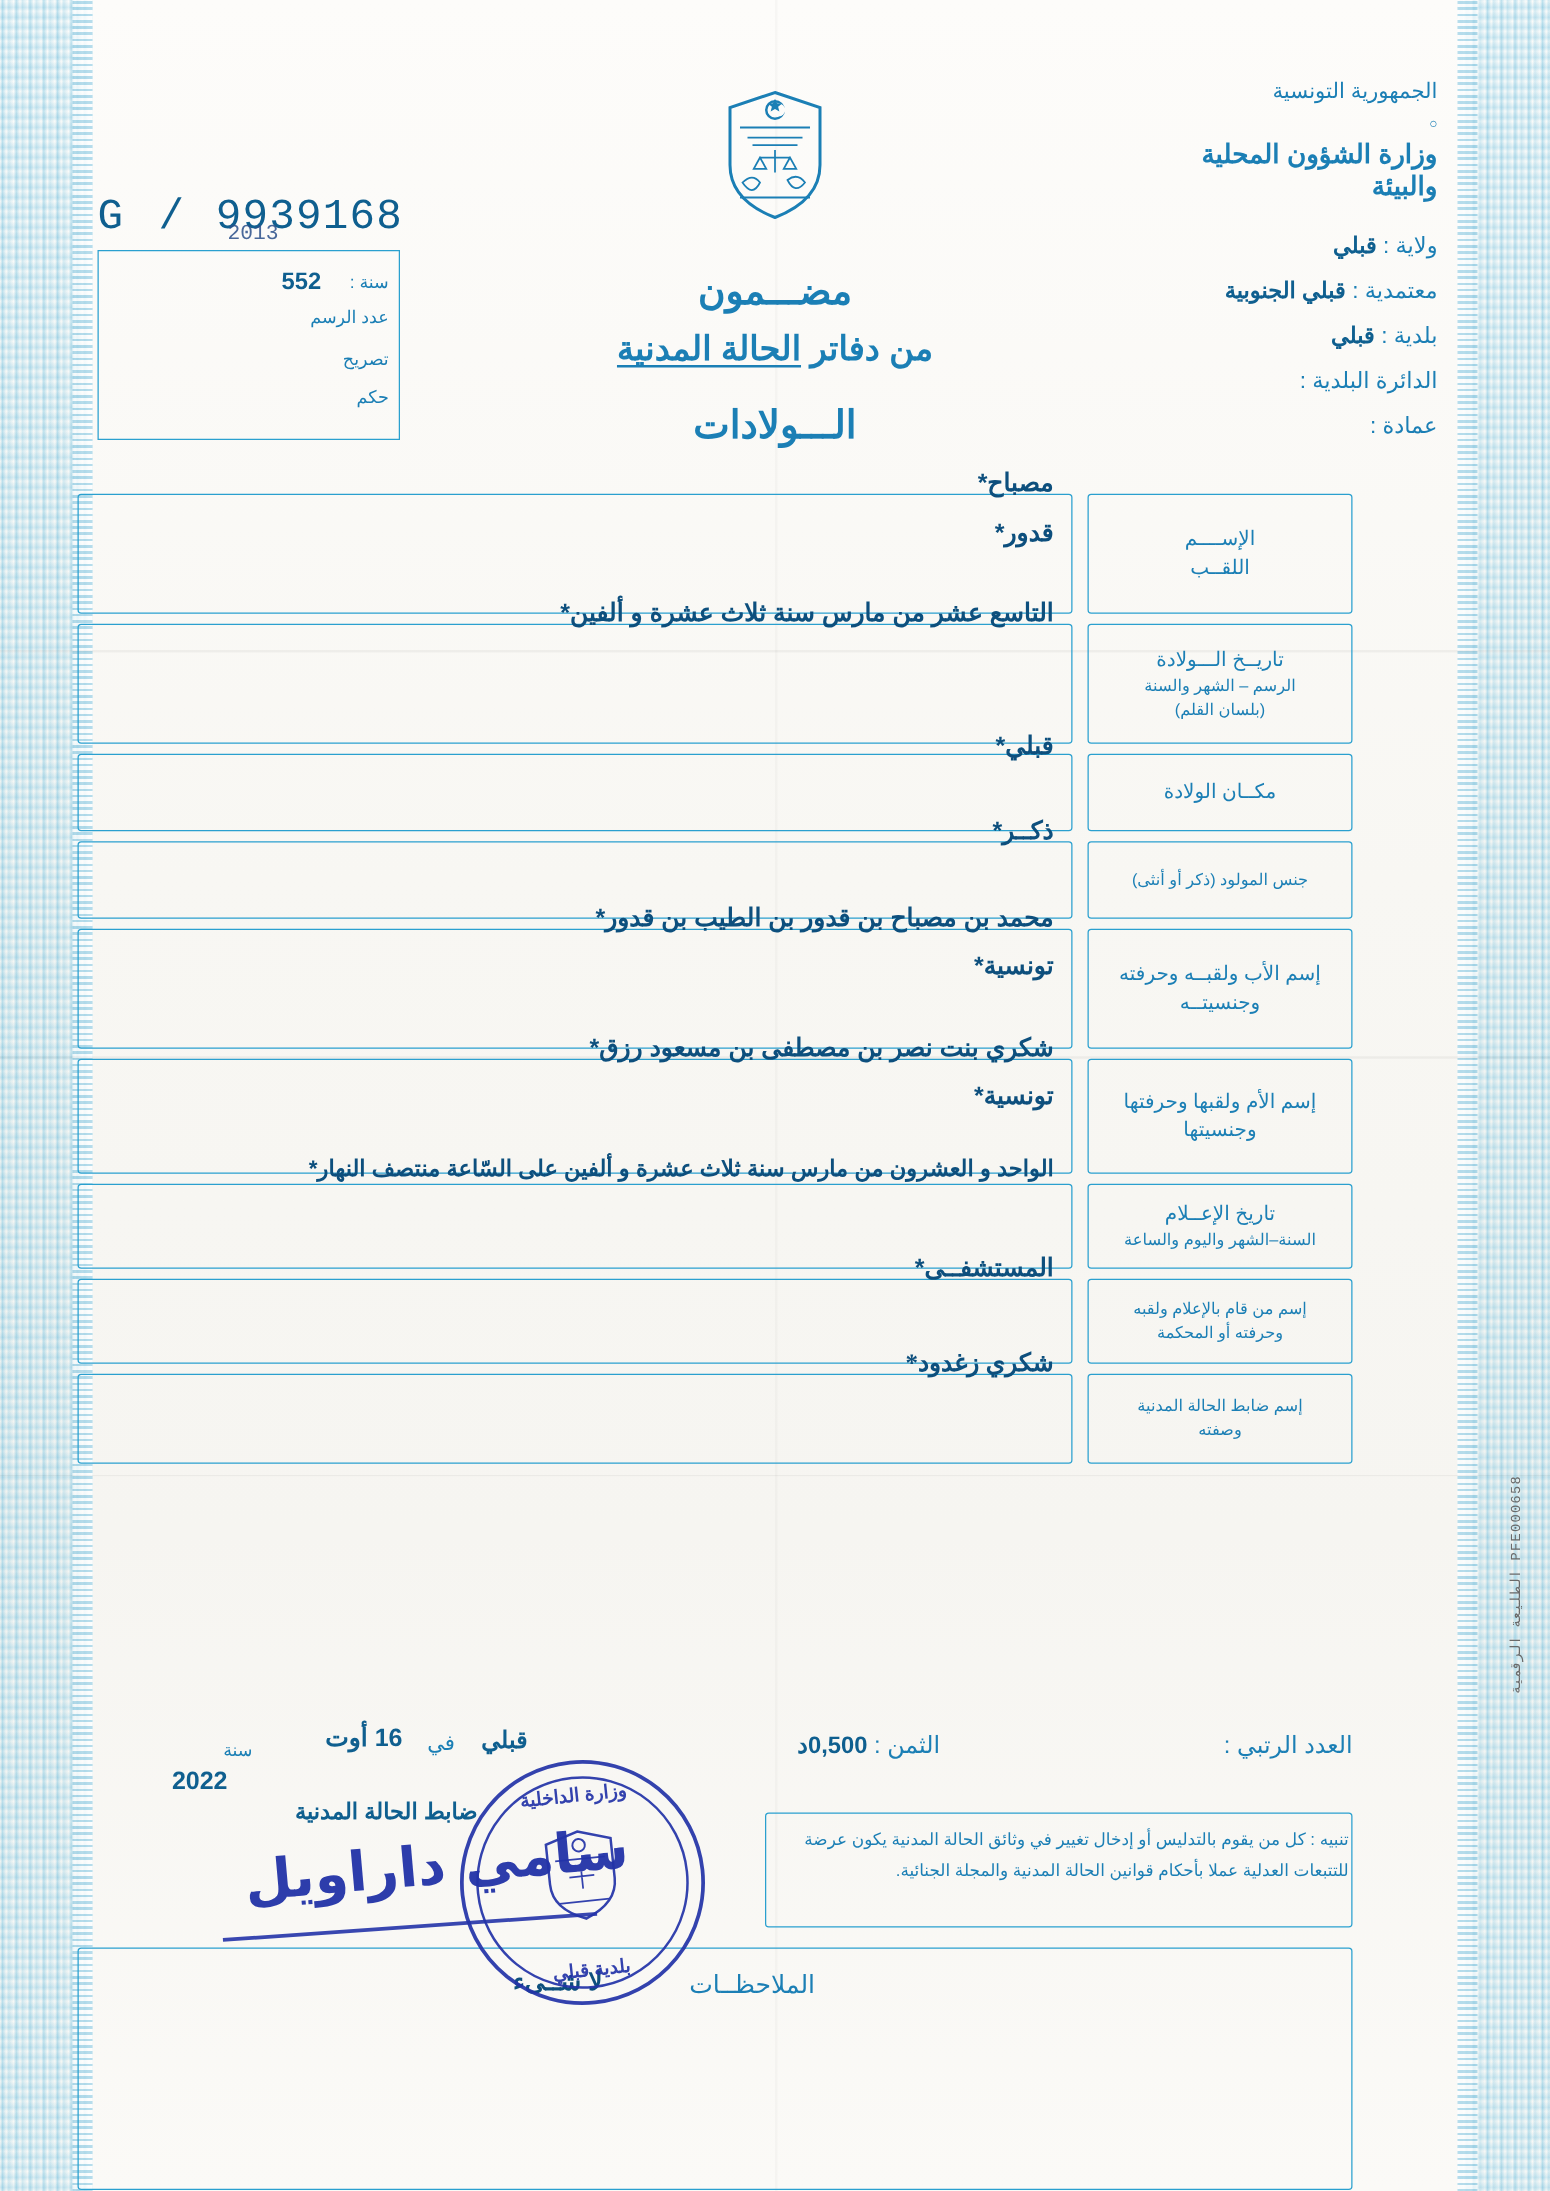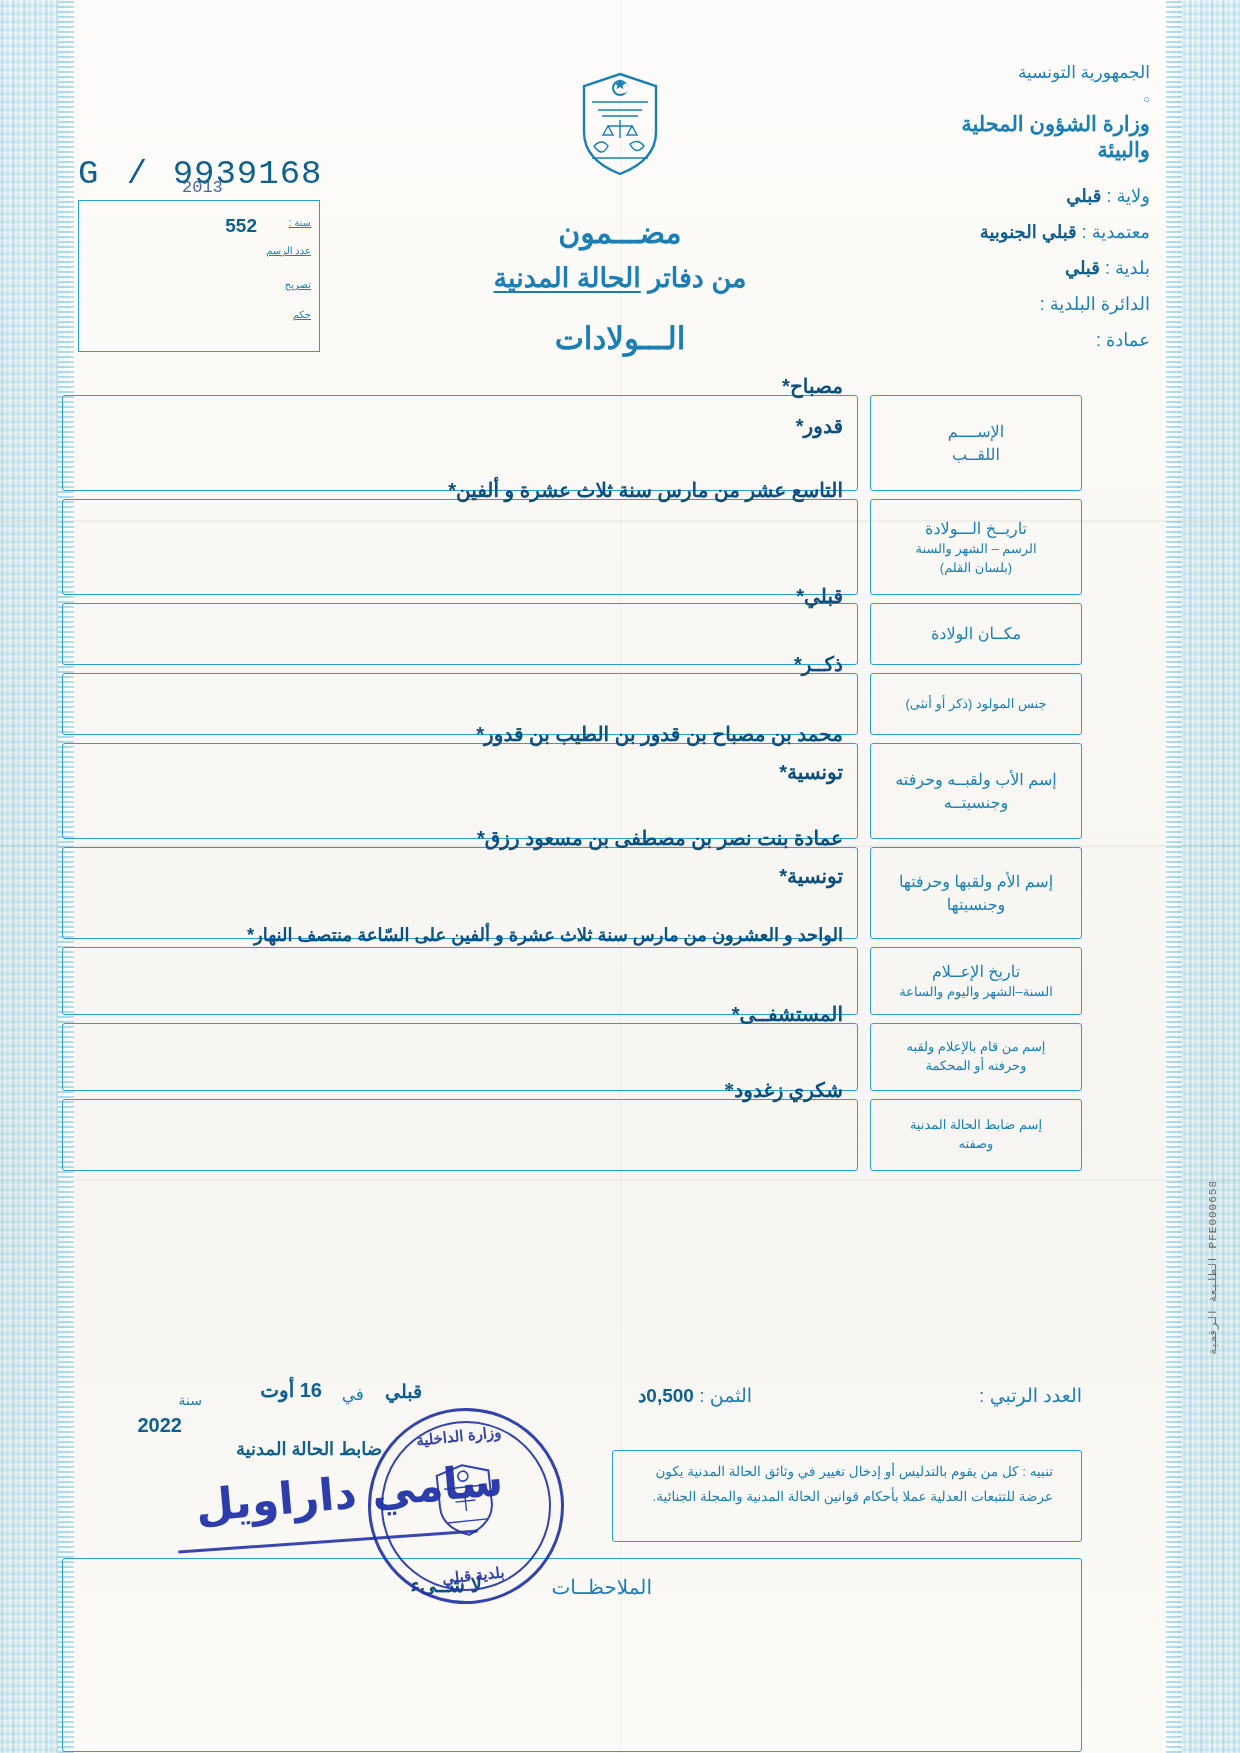--- a/index.html
+++ b/index.html
@@ -96,21 +96,21 @@
   #stamp-year{
     position:absolute;top:178px;left:182px;
     font-family:"Liberation Mono", monospace;
     font-size:17px;color:#2a4f8a;opacity:.85;direction:ltr;
   }
   #regbox{
     position:absolute;top:200px;left:78px;width:240px;height:150px;
     border:1.6px solid #2aa0cf;
   }
   #regbox .row{
-    position:absolute;right:8px;text-align:left;color:#1b7fb5;font-size:10px;text-decoration:underline;
+    position:absolute;right:8px;text-align:left;color:#1b7fb5;font-size:14px;
   }
   #regbox .r1{top:16px;}
   #regbox .r2{top:44px;}
   #regbox .r3{top:78px;}
   #regbox .r4{top:108px;}
   #regbox .num{
     position:absolute;top:14px;right:62px;font-weight:bold;font-size:19px;color:#0f5f8f;
   }
 
   
@@ -157,21 +157,21 @@
   #f-price b{color:#0f5f8f;}
   #f-place{position:absolute;right:660px;top:2px;color:#0f5f8f;font-weight:bold;font-size:19px;}
   #f-in{position:absolute;right:718px;top:6px;color:#1b7fb5;font-size:17px;}
   #f-date{position:absolute;right:760px;top:0px;color:#0f5f8f;font-weight:bold;font-size:20px;}
   #f-year-lbl{position:absolute;right:880px;top:14px;color:#1b7fb5;font-size:14px;}
   #f-year{position:absolute;right:900px;top:-8px;color:#0f5f8f;font-weight:bold;font-size:20px;margin-top:44px;}
   #f-officer{position:absolute;right:700px;top:60px;color:#0f5f8f;font-weight:bold;font-size:18px;}
   #warnbox{
     position:absolute;right:0;top:72px;width:470px;height:92px;
     border:1.4px solid #2aa0cf;border-radius:3px;
-    color:#1b7fb5;font-size:13.5px;line-height:1.85;padding:9px 28px;
+    color:#1b7fb5;font-size:13.5px;line-height:1.85;padding:9px 2px;
     box-sizing:border-box;text-align:right;
   }
 
   
   #stamp{
     position:absolute;left:368px;top:1408px;width:190px;height:190px;
     border-radius:50%;border:3px solid #2333a8;color:#2333a8;
     opacity:.92;transform:rotate(-6deg);
   }
   #stamp:after{
@@ -339,21 +339,21 @@
         <div class="hand" style="top:16px;">تونسية*</div>
       </div>
     </div>
 
     <div class="frow" style="height:92px;">
       <div class="lbl-cell" style="height:92px;">
         <div class="ln">إسم الأم ولقبها  وحرفتها</div>
         <div class="ln">وجنسيتها</div>
       </div>
       <div class="val-cell" style="height:92px;">
-        <div class="hand" style="top:-22px;">عمادة بنت نصر بن مصطفى بن مسعود رزق*</div>
+        <div class="hand" style="top:-22px;">شكري بنت نصر بن مصطفى بن مسعود رزق*</div>
         <div class="hand" style="top:16px;">تونسية*</div>
       </div>
     </div>
 
     <div class="frow" style="height:68px;">
       <div class="lbl-cell" style="height:68px;">
         <div class="ln">تاريخ  الإعــلام</div>
         <div class="ln small">السنة–الشهر واليوم والساعة</div>
       </div>
       <div class="val-cell" style="height:68px;">

